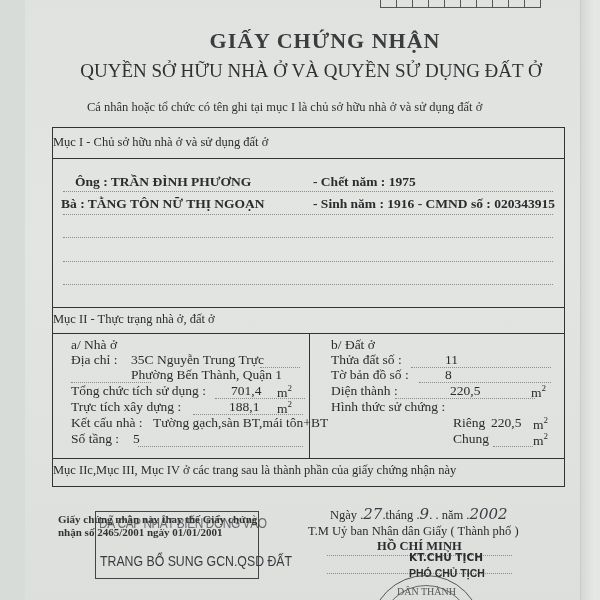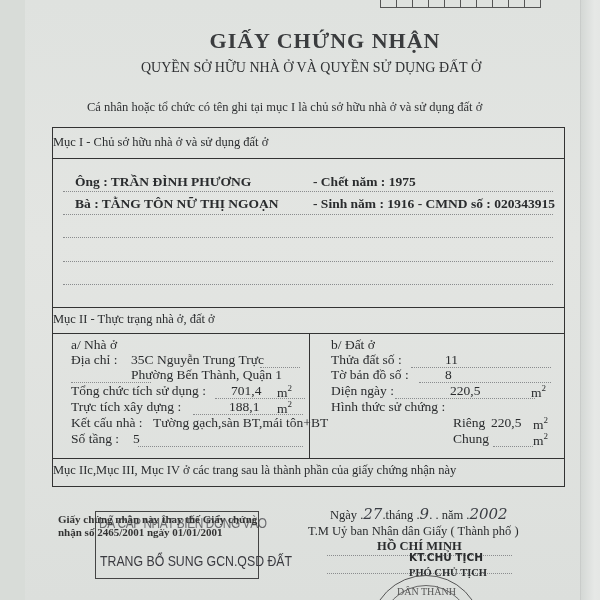--- a/index.html
+++ b/index.html
@@ -26,21 +26,21 @@
     }
     .top-boxes span {
       width: 15px; height: 7px; border: 1px solid #555; border-top: none; margin-left: -1px;
     }
     .title {
       position: absolute; left: 0; width: 600px; top: 28px; text-align: center;
       font-weight: bold; font-size: 22px; letter-spacing: 1px; color: #3a3c3e;
     }
     .subtitle {
       position: absolute; left: 0; width: 572px; top: 60px; text-align: center;
-      font-size: 14px; color: #2f3133;
+      font-size: 19px; color: #2f3133;
     }
     .intro {
       position: absolute; left: 62px; top: 100px; font-size: 12.5px; color: #2f3133;
     }
     .box {
       position: absolute; left: 27px; top: 127px; width: 511px; height: 358px;
       border: 1.5px solid #333;
     }
     .sec-head {
       position: absolute; left: 0; width: 511px; text-align: left; font-size: 12.5px;
@@ -99,21 +99,21 @@
 
   <div class="box">
 
     <div class="sec-head" style="top:7px">Mục I - Chủ sở hữu nhà ở và sử dụng đất ở</div>
     <div class="hline" style="top:30px"></div>
 
     <div class="owner" style="left:22px;top:46px">Ông : TRẦN ĐÌNH PHƯƠNG</div>
     <div class="owner" style="left:260px;top:46px">- Chết năm : 1975</div>
     <div class="dotline" style="left:10px;top:63px;width:490px"></div>
 
-    <div class="owner" style="left:22px;top:68px">Bà   : TẰNG TÔN NỮ THỊ NGOẠN</div>
+    <div class="owner" style="left:8px;top:68px">Bà   : TẰNG TÔN NỮ THỊ NGOẠN</div>
     <div class="owner" style="left:260px;top:68px">- Sinh năm : 1916 - CMND số : 020343915</div>
     <div class="dotline" style="left:10px;top:86px;width:490px"></div>
     <div class="dotline" style="left:10px;top:109px;width:490px"></div>
     <div class="dotline" style="left:10px;top:133px;width:490px"></div>
     <div class="dotline" style="left:10px;top:156px;width:490px"></div>
 
     <div class="hline" style="top:179px"></div>
     <div class="sec-head" style="top:184px">Mục II - Thực trạng nhà ở, đất ở</div>
     <div class="hline" style="top:205px"></div>
     <div class="vline" style="left:256px;top:205px;height:125px"></div>
@@ -144,21 +144,21 @@
 
     <div class="field" style="left:278px;top:209px">b/ Đất ở</div>
     <div class="field" style="left:278px;top:224px">Thửa đất số :</div>
     <div class="dotline" style="left:358px;top:239px;width:140px"></div>
     <div class="field" style="left:392px;top:224px">11</div>
 
     <div class="field" style="left:278px;top:239px">Tờ bản đồ số :</div>
     <div class="dotline" style="left:366px;top:254px;width:132px"></div>
     <div class="field" style="left:392px;top:239px">8</div>
 
-    <div class="field" style="left:278px;top:255px">Diện ngày :</div>
+    <div class="field" style="left:278px;top:255px">Diện thành :</div>
     <div class="dotline" style="left:342px;top:270px;width:140px"></div>
     <div class="field" style="left:397px;top:255px">220,5</div>
     <div class="field" style="left:478px;top:255px"><span>m</span><sup>2</sup></div>
 
     <div class="field" style="left:278px;top:271px">Hình thức sử chứng :</div>
 
     <div class="field" style="left:400px;top:287px">Riêng</div>
     <div class="field" style="left:438px;top:287px">220,5</div>
     <div class="field" style="left:480px;top:287px"><span>m</span><sup>2</sup></div>
 
@@ -181,17 +181,17 @@
   </div>
 
   <div class="sign" style="left:305px;top:505px">
     <span>Ngày</span> .<span class="hand">27</span>.<span>tháng</span> .<span class="hand">9</span>. . <span>năm</span> .<span class="hand">2002</span>
   </div>
   <div class="sign" style="left:283px;top:524px">T.M Uỷ ban Nhân dân Giấy ( Thành phố )</div>
   <div class="sign" style="left:352px;top:539px;font-weight:bold">HỒ CHÍ MINH</div>
   <div class="dotline" style="left:302px;top:555px;width:185px"></div>
   <div class="sign" style="left:384px;top:551px;font-family:'DejaVu Sans',sans-serif;font-size:10.5px;font-weight:bold">KT.CHỦ TỊCH</div>
   <div class="dotline" style="left:302px;top:573px;width:185px"></div>
-  <div class="sign" style="left:384px;top:567px;font-family:Liberation Serif, serif;font-size:10.5px;font-weight:bold">PHÓ CHỦ TỊCH</div>
+  <div class="sign" style="left:384px;top:567px;font-family:Liberation Sans, sans-serif;font-size:10.5px;font-weight:bold">PHÓ CHỦ TỊCH</div>
   <div class="seal"></div>
   <div class="seal-inner"></div>
   <div class="sign" style="left:372px;top:586px;font-size:10px;color:#555">DÂN THÀNH</div>
 </div>
 
 </body></html>

